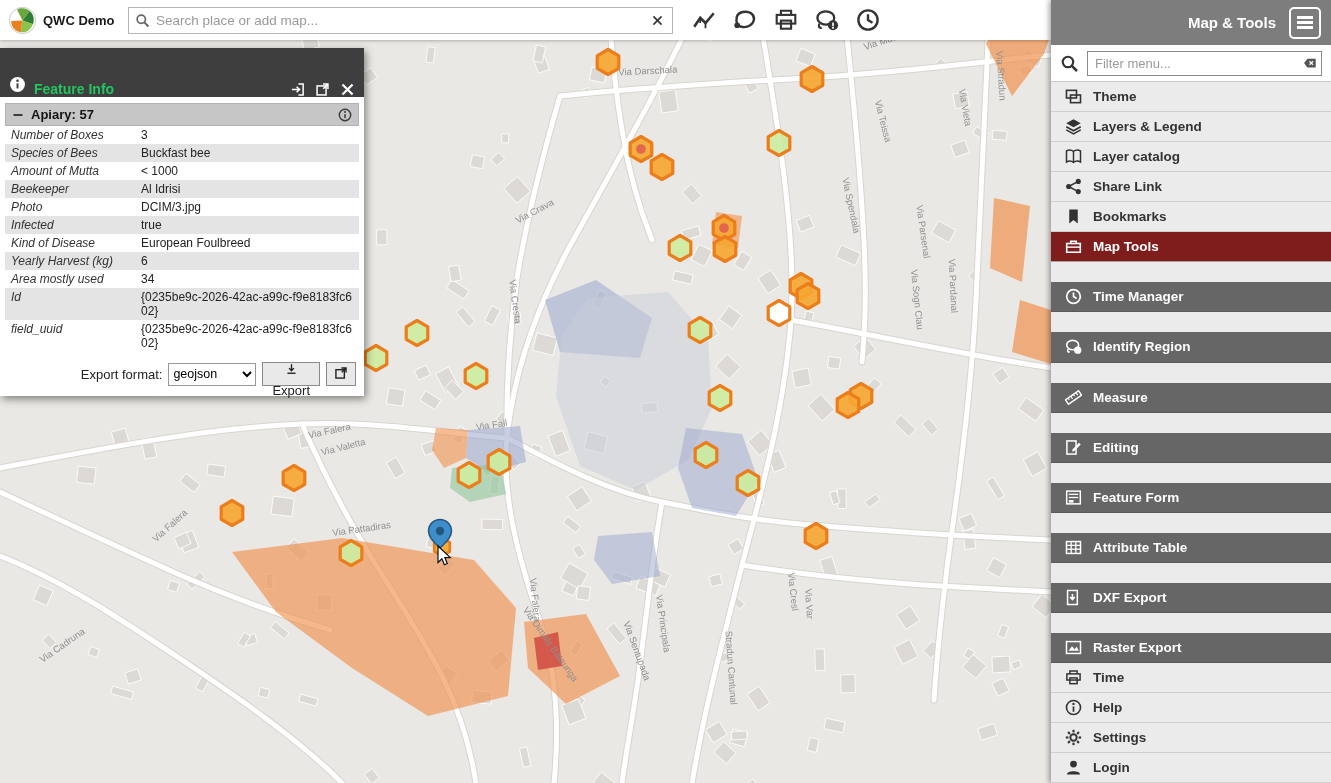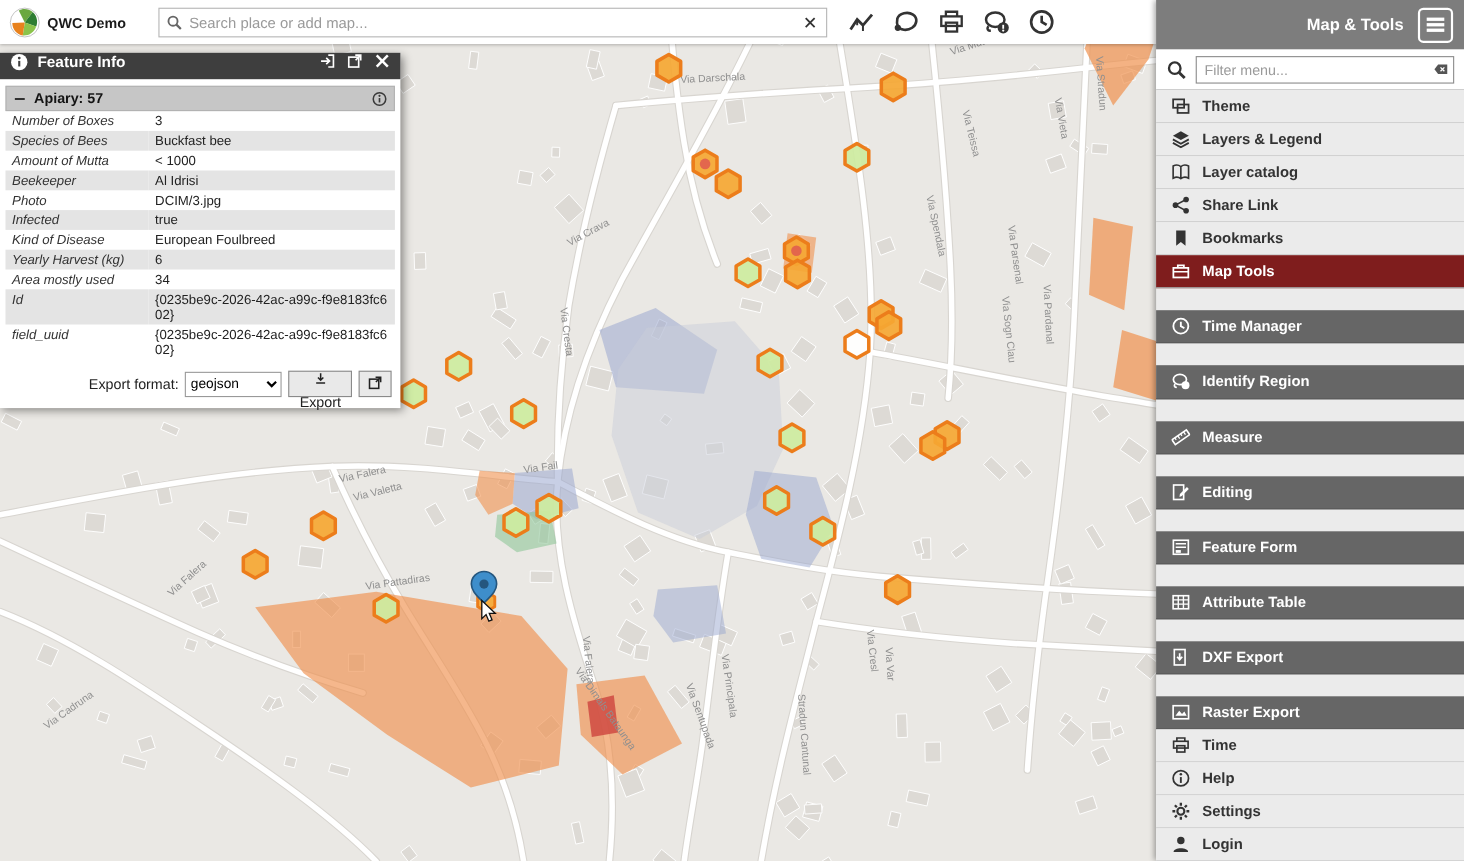--- a/index.html
+++ b/index.html
@@ -10,36 +10,36 @@
   
   #map-area { position: absolute; left: 0; top: 0; width: 1051px; height: 783px; }
   #map-area svg text { font-family: "Liberation Sans", sans-serif; }
 
   
   #topbar { position: absolute; left: 0; top: 0; width: 1051px; height: 40px;
     background: #fff; display: flex; align-items: center; z-index: 30;
     box-shadow: 0 1px 3px rgba(0,0,0,.25); }
   .logo { display: flex; align-items: center; gap: 6px; margin-left: 8px; width: 112px; }
   .logo-text { font-weight: bold; font-size: 13px; color: #1a1a1a; white-space: nowrap; }
-  .search-box { margin-left: 24px; width: 608px; height: 27px; border: 1px solid #b5b5b5;
+  .search-box { margin-left: 8px; width: 545px; height: 27px; border: 1px solid #b5b5b5;
     background: #fff; display: flex; align-items: center; }
   .sicon { color: #666; padding: 0 6px; display: flex; }
   .search-box input { flex: 1; border: none; outline: none; font-size: 13.5px; color: #333;
     font-family: "Liberation Sans", sans-serif; }
   .search-box input::placeholder { color: #9a9a9a; }
   .clear { color: #333; padding: 0 8px; display: flex; cursor: pointer; }
   .topbar-tools { display: flex; gap: 7px; margin-left: 14px; }
   .tbtn { width: 34px; height: 32px; background: transparent; border: none; color: #333;
     display: flex; align-items: center; justify-content: center; cursor: pointer; }
 
   
   #feature-info { position: absolute; left: 0; top: 48px; width: 364px; background: #fff;
     z-index: 20; box-shadow: 2px 3px 8px rgba(0,0,0,.45); }
-  .fi-header { height: 24px; background: #3e3e3e; color: #ffffff; display: flex;
-    align-items: flex-start; gap: 8px; padding: 0 9px; }
+  .fi-header { height: 49px; background: #3e3e3e; color: #22c55e; display: flex;
+    align-items: flex-end; gap: 8px; padding: 0 9px; }
   .fi-title { font-weight: bold; font-size: 14px; flex: 1; }
   .fi-hbtns { display: flex; gap: 10px; align-items: center; }
   .hbtn { display: flex; cursor: pointer; color: #fff; }
   .fi-body { padding: 6px 5px 0 5px; }
   .fi-feature-bar { height: 23px; background: #c6c6c6; border: 1px solid #b2b2b2;
     display: flex; align-items: center; gap: 7px; padding: 0 6px; font-weight: bold;
     font-size: 13px; color: #141414; }
   .fbicon { display: flex; color: #222; cursor: pointer; }
   .fb-title { flex: 1; }
   .fb-info { display: flex; color: #3a3a3a; cursor: pointer; }

